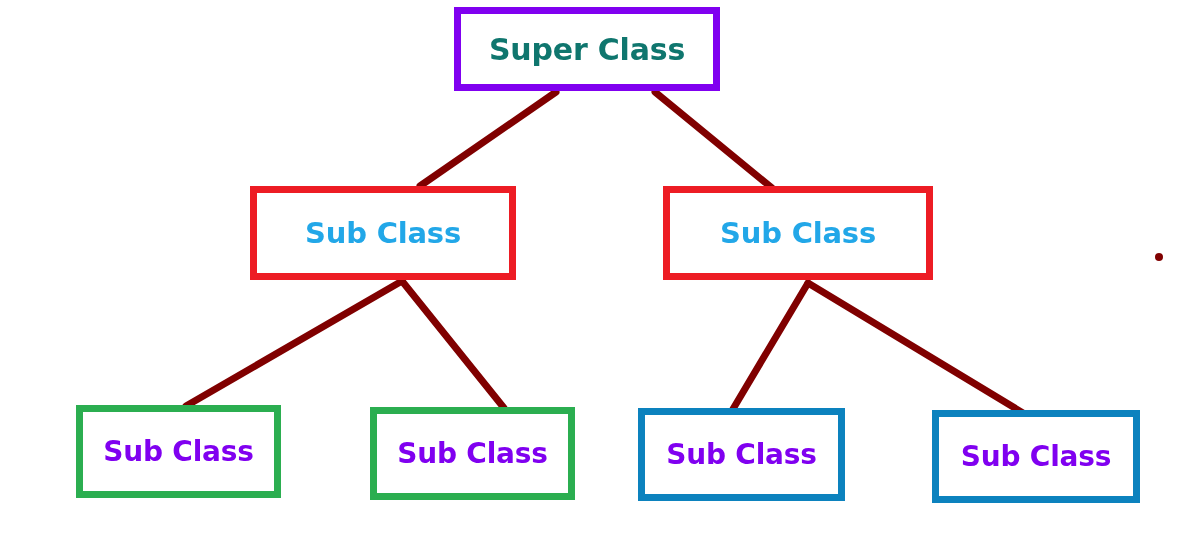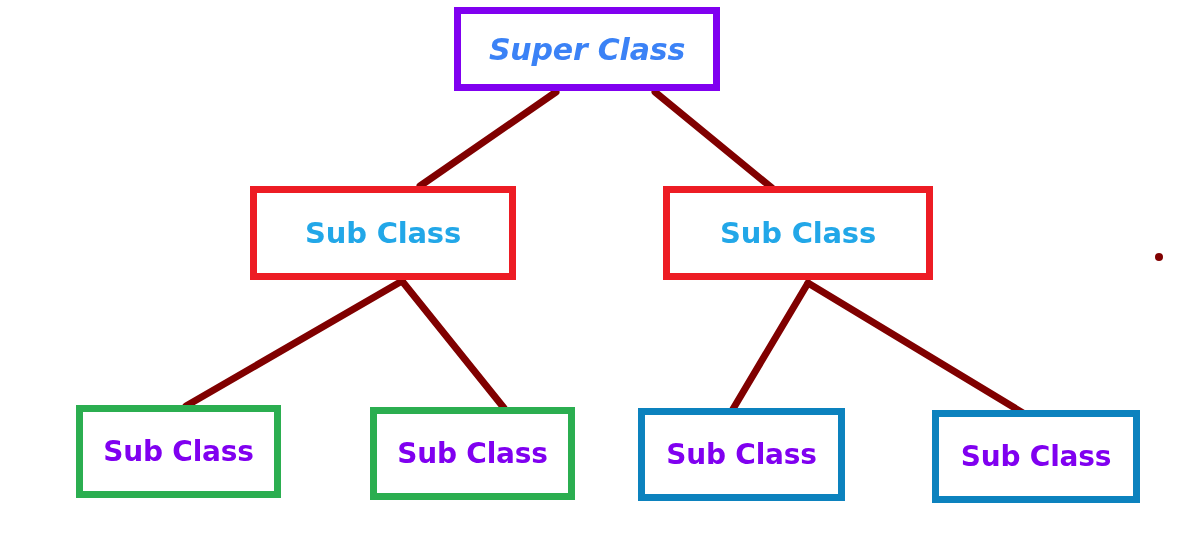--- a/index.html
+++ b/index.html
@@ -41,22 +41,21 @@
   
   #node-super {
     left: 454px;
     top: 7px;
     width: 266px;
     height: 84px;
     border: 7px solid #8000F0;
   }
   #node-super .node-label {
     font-size: 30px;
-    color: #3b82f6;
-    font-style: italic;
+    color: #0f766e;
   }
   
   .node-mid {
     top: 186px;
     height: 94px;
     border: 7px solid #ED1C24;
   }
   #node-mid-left  { left: 250px; width: 266px; }
   #node-mid-right { left: 663px; width: 270px; }
   .node-mid .node-label {

